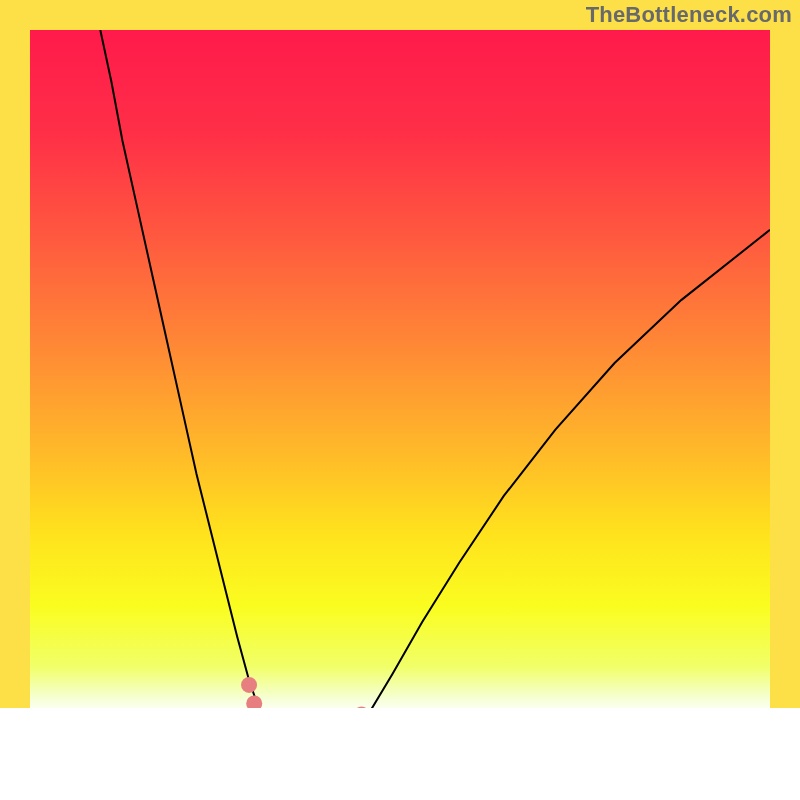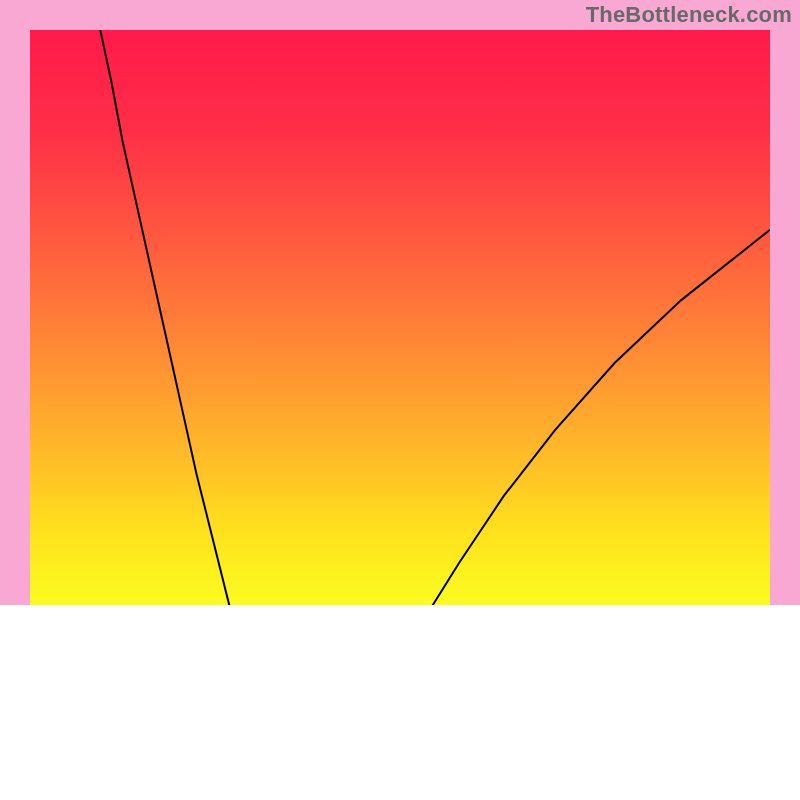--- a/index.html
+++ b/index.html
@@ -4,22 +4,22 @@
 <style>
   body {
     margin: 0;
     padding: 0;
     background: #fff;
     font-family: Arial, Helvetica, sans-serif;
   }
   .stage {
     position: relative;
     width: 800px;
-    height: 605px;
-    background: #f9a8d4;
+    height: 708px;
+    background: #fde047;
   }
   .watermark {
     position: absolute;
     top: 2px;
     right: 8px;
     font-size: 22px;
     font-weight: 600;
     color: #67696b;
     letter-spacing: 0.2px;
     z-index: 10;

